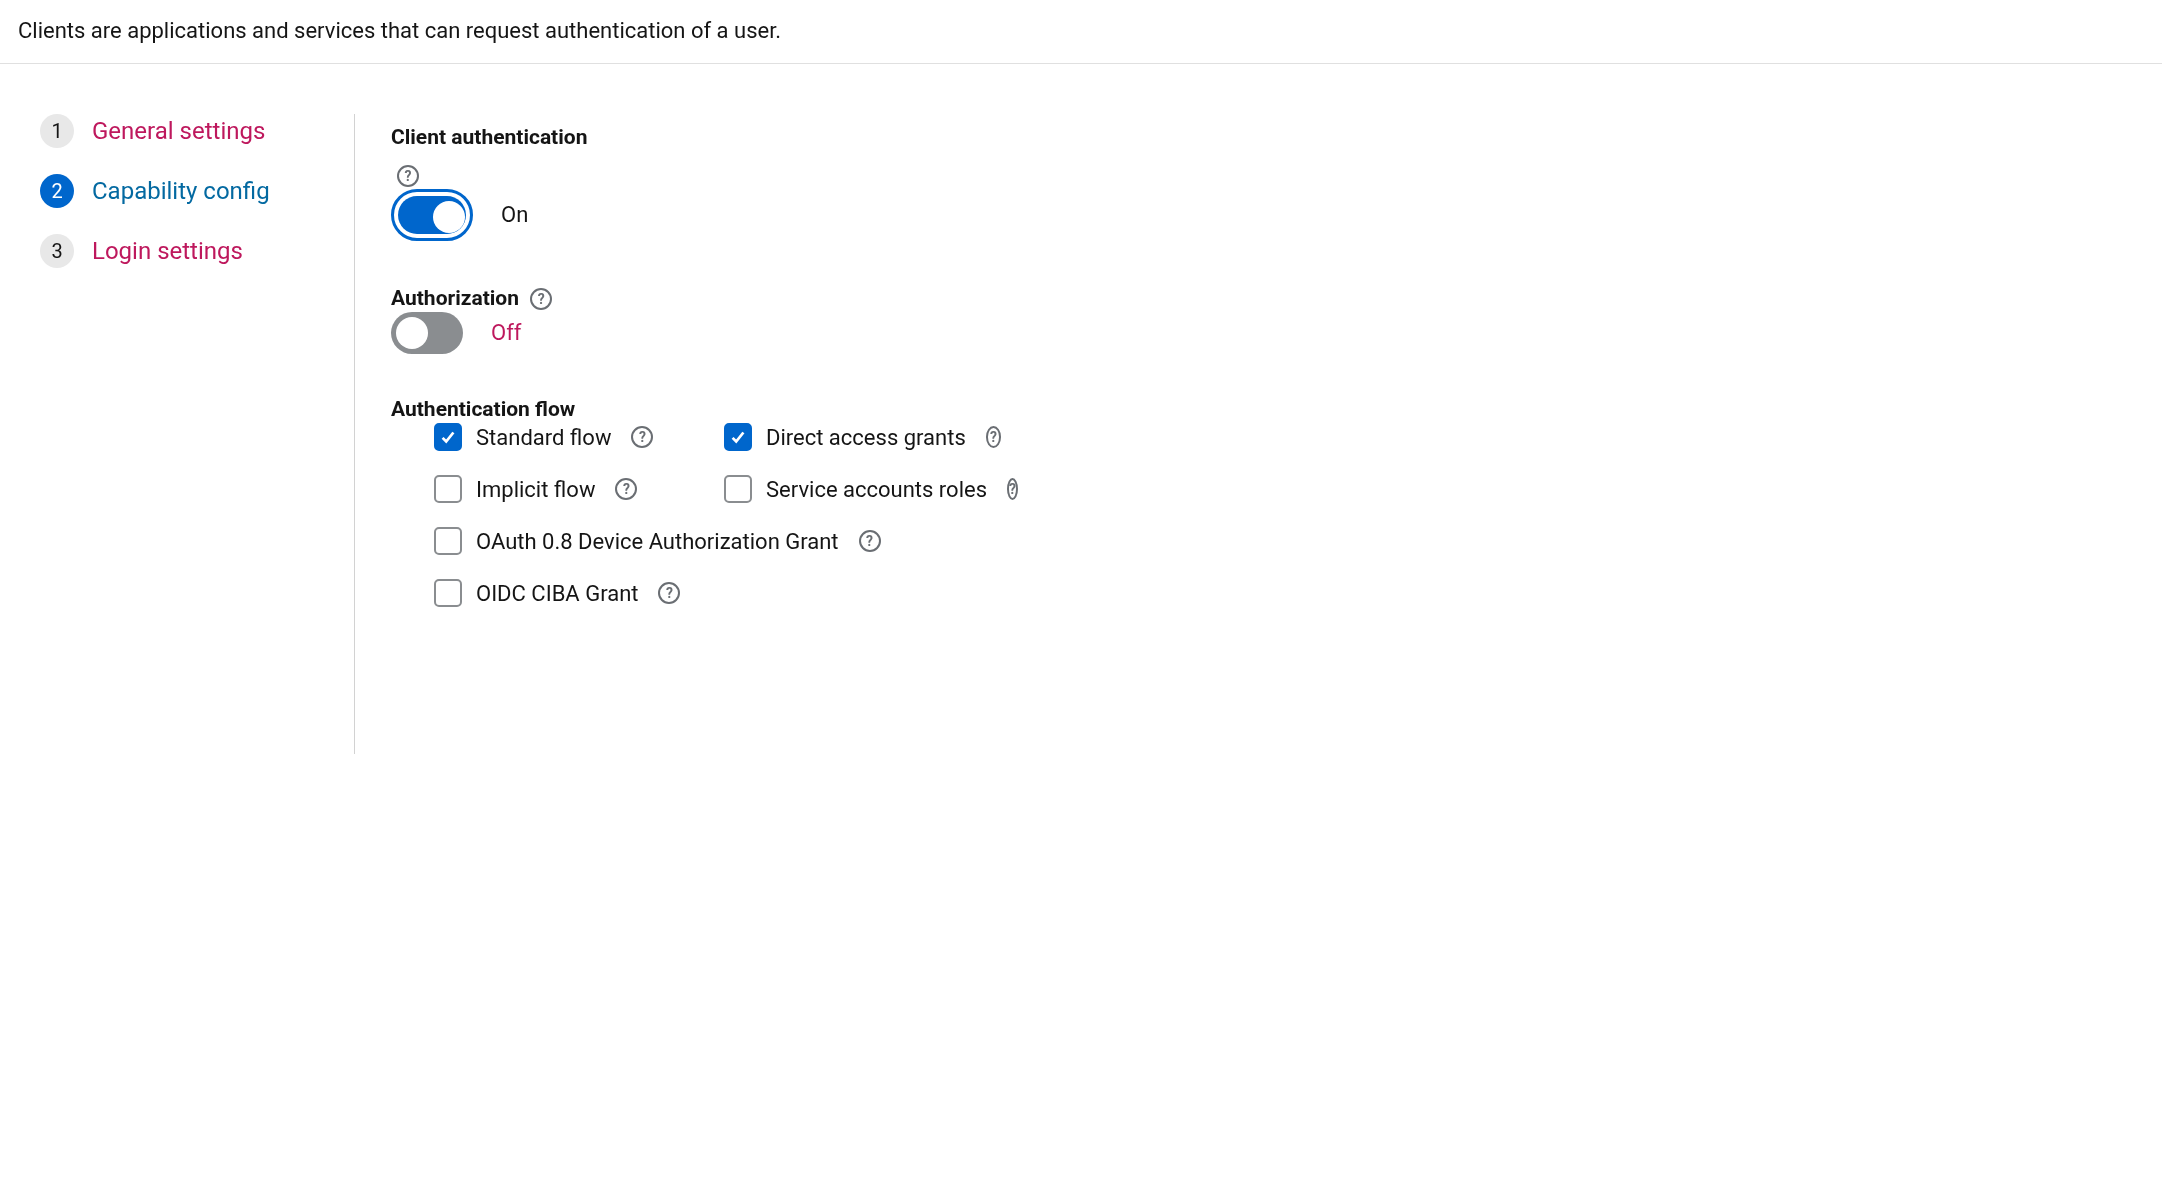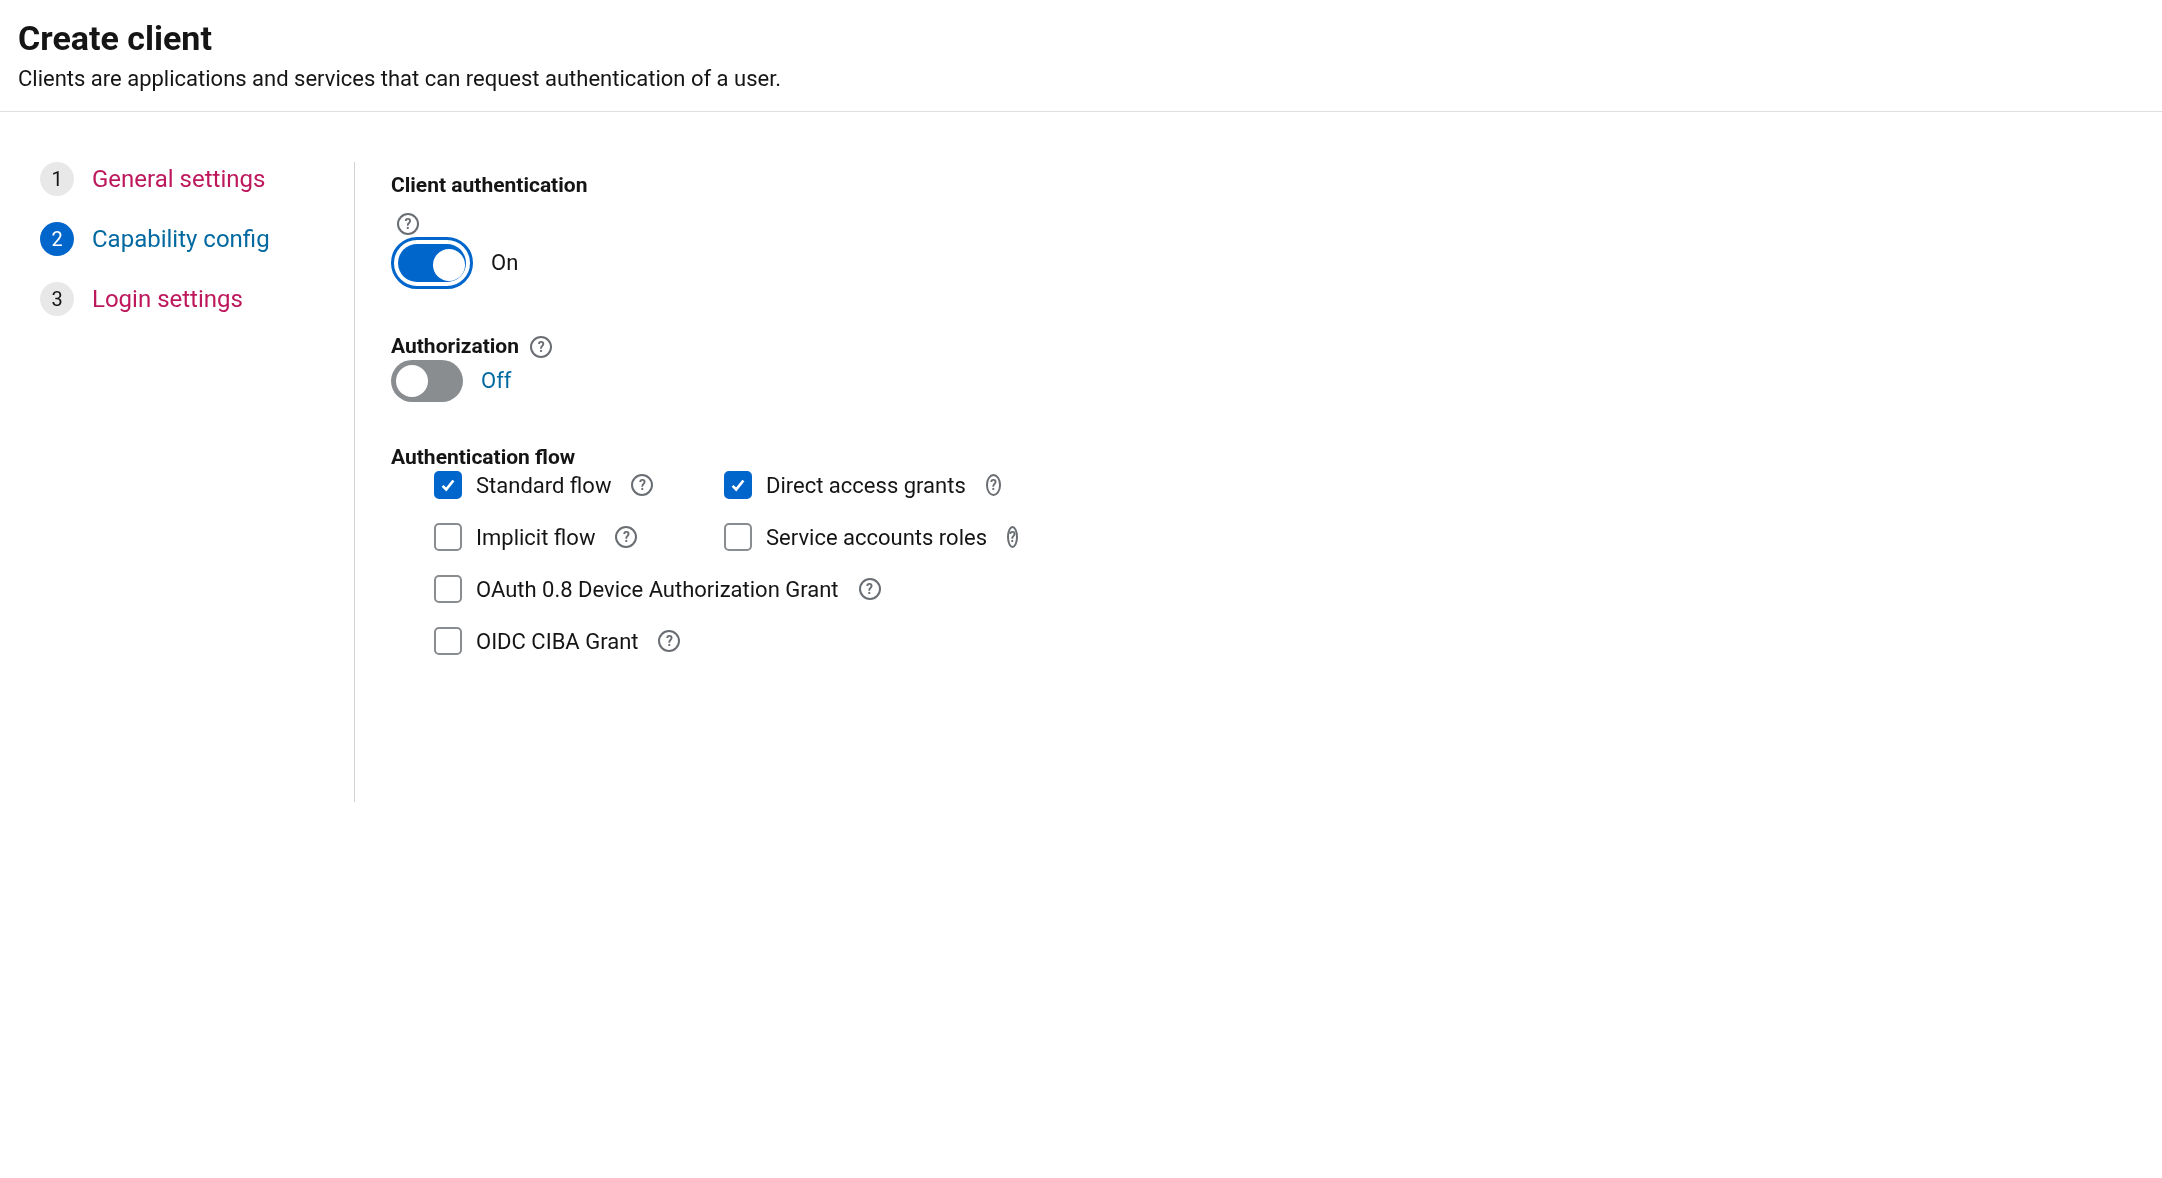--- a/index.html
+++ b/index.html
@@ -80,21 +80,21 @@
     font-size: 21px;
     line-height: 1.3;
     padding-top: 10px;
   }
   .form-label-col .help-below {
     margin-top: 10px;
   }
   .form-control-col {
     display: flex;
     align-items: center;
-    gap: 18px;
+    gap: 28px;
   }
   .help-icon {
     display: inline-flex;
     align-items: center;
     justify-content: center;
     width: 22px;
     height: 22px;
     border: 2px solid #6a6e73;
     border-radius: 50%;
     font-size: 14px;
@@ -136,21 +136,21 @@
     height: 52px;
     border: 3px solid #0066cc;
     border-radius: 30px;
   }
   .switch.focused .switch-track { inset: 4px; }
   .switch.focused .switch-thumb { top: 9px; left: 9px; }
   .switch-label {
     font-size: 22px;
     color: #151515;
   }
-  .switch-label.off { color: #0369a1; }
+  .switch-label.off { color: #be185d; }
   
   .check-grid {
     display: grid;
     grid-template-columns: 290px 320px;
     row-gap: 24px;
     column-gap: 0;
   }
   .check-grid .wide { grid-column: 1 / span 2; }
   .check-item {
     display: flex;
@@ -179,21 +179,20 @@
   .check-label {
     font-size: 22px;
     color: #151515;
     white-space: nowrap;
   }
 </style>
 </head>
 <body>
 
 <div class="header">
-  <h1 class="page-title">Create client</h1>
   <p class="page-subtitle">Clients are applications and services that can request authentication of a user.</p>
 </div>
 
 <div class="body-area">
 
   <nav class="wizard-nav">
     <div class="wizard-step">
       <span class="step-badge">1</span>
       <span class="step-label">General settings</span>
     </div>

